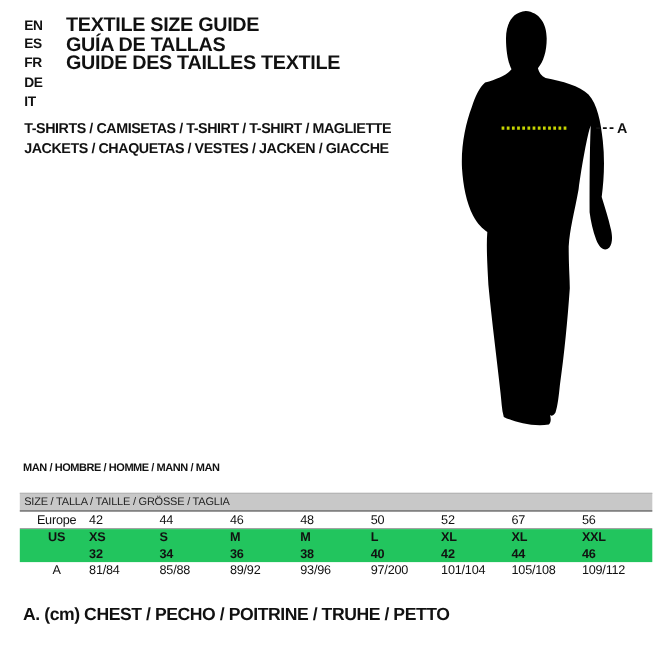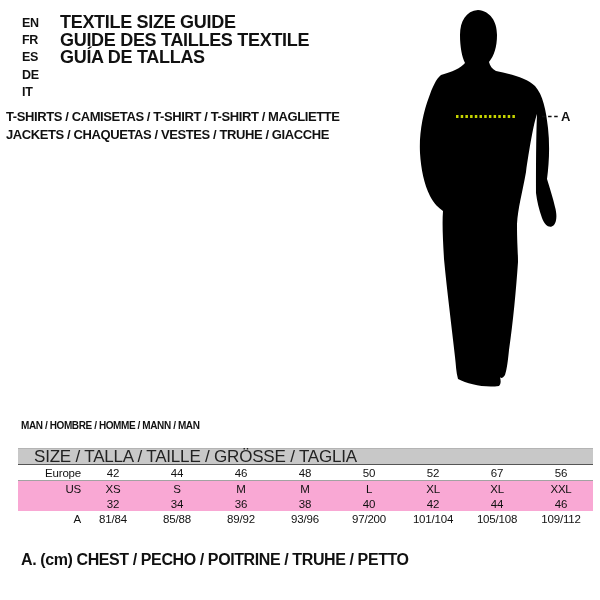--- a/index.html
+++ b/index.html
@@ -6,71 +6,71 @@
   #canvas{
     position:relative;width:600px;height:600px;background:#ffffff;overflow:hidden;
     font-family:"Liberation Sans",sans-serif;color:#111;
   }
   
   .lang-list{position:absolute;top:14px;left:22px;}
   .lang-row{display:flex;height:17.4px;align-items:center;}
   .lang-code{width:38px;font-size:12.5px;font-weight:700;letter-spacing:-0.3px;}
   .lang-label{font-size:18px;font-weight:700;letter-spacing:-0.3px;white-space:nowrap;}
   
-  .categories{position:absolute;top:108px;left:6px;}
+  .categories{position:absolute;top:108px;left:22px;}
   .cat-line{font-size:13px;font-weight:700;letter-spacing:-0.4px;height:17.5px;line-height:17.5px;white-space:nowrap;}
   
   .figure-svg{position:absolute;left:400px;top:0;width:200px;height:410px;}
   .measure-label{position:absolute;left:561px;top:109px;font-size:13px;font-weight:600;letter-spacing:-0.2px;}
   
   .section-title{position:absolute;top:420px;left:21px;font-size:10px;font-weight:700;letter-spacing:-0.4px;white-space:nowrap;}
   
   .size-table{position:absolute;left:18px;top:448px;width:575px;font-size:11.5px;letter-spacing:-0.2px;}
   .t-header{
     height:15px;line-height:15px;background:#c8c8c8;border-top:1px solid #b4b4b4;
-    border-bottom:1px solid #555;padding-left:16px;font-size:17px;color:#222;white-space:nowrap;
+    border-bottom:1px solid #555;padding-left:4px;font-size:10px;color:#222;white-space:nowrap;
   }
   .t-row{display:grid;grid-template-columns:63px repeat(8,1fr);height:15px;align-items:center;}
   .t-row.row-europe{border-bottom:1px solid #a2a2a2;}
-  .t-band{background:#f9a8d4;}
+  .t-band{background:#22c55e;font-weight:bold;}
   .t-row.row-a{height:16px;}
-  .t-label{padding-left:4px;text-align:right;}
-  .t-cell{text-align:center;}
+  .t-label{padding-left:4px;text-align:center;}
+  .t-cell{}
   
   .footnote{position:absolute;top:551px;left:21px;font-size:16px;font-weight:700;letter-spacing:-0.4px;white-space:nowrap;}
 </style>
 </head>
 <body>
 
 <div id="canvas">
 
   <div class="lang-list">
     <div class="lang-row">
       <span class="lang-code">EN</span>
       <span class="lang-label">TEXTILE SIZE GUIDE</span>
     </div>
     <div class="lang-row">
+      <span class="lang-code">ES</span>
+      <span class="lang-label">GUÍA DE TALLAS</span>
+    </div>
+    <div class="lang-row">
       <span class="lang-code">FR</span>
       <span class="lang-label">GUIDE DES TAILLES TEXTILE</span>
-    </div>
-    <div class="lang-row">
-      <span class="lang-code">ES</span>
-      <span class="lang-label">GUÍA DE TALLAS</span>
     </div>
     <div class="lang-row">
       <span class="lang-code">DE</span>
     </div>
     <div class="lang-row">
       <span class="lang-code">IT</span>
     </div>
   </div>
 
   <div class="categories">
     <div class="cat-line">T-SHIRTS / CAMISETAS / T-SHIRT / T-SHIRT / MAGLIETTE</div>
-    <div class="cat-line">JACKETS / CHAQUETAS / VESTES / TRUHE / GIACCHE</div>
+    <div class="cat-line">JACKETS / CHAQUETAS / VESTES / JACKEN / GIACCHE</div>
   </div>
 
   <svg class="figure-svg" viewBox="400 0 200 410" xmlns="http://www.w3.org/2000/svg">
     <path fill="#000000" d="
       M 478 10
       C 490 11 497 21 497 35
       C 497 47 494 56 489 62
       C 490 66 492 69 496 71
       C 511 74 527 78 535 86
       C 543 95 546 110 548 128

